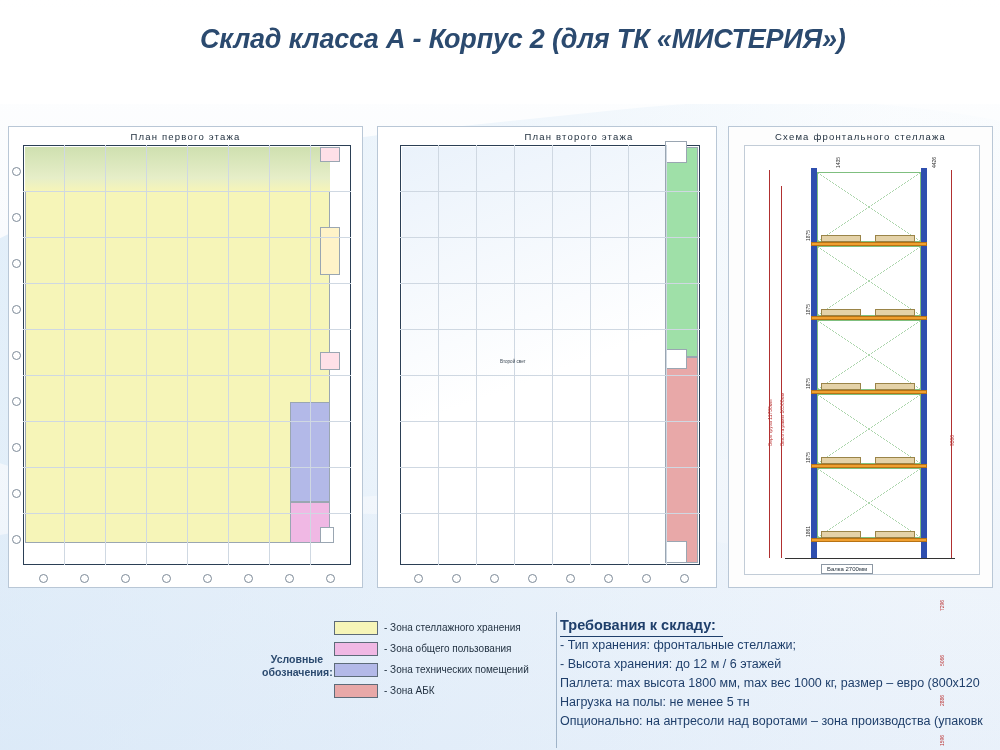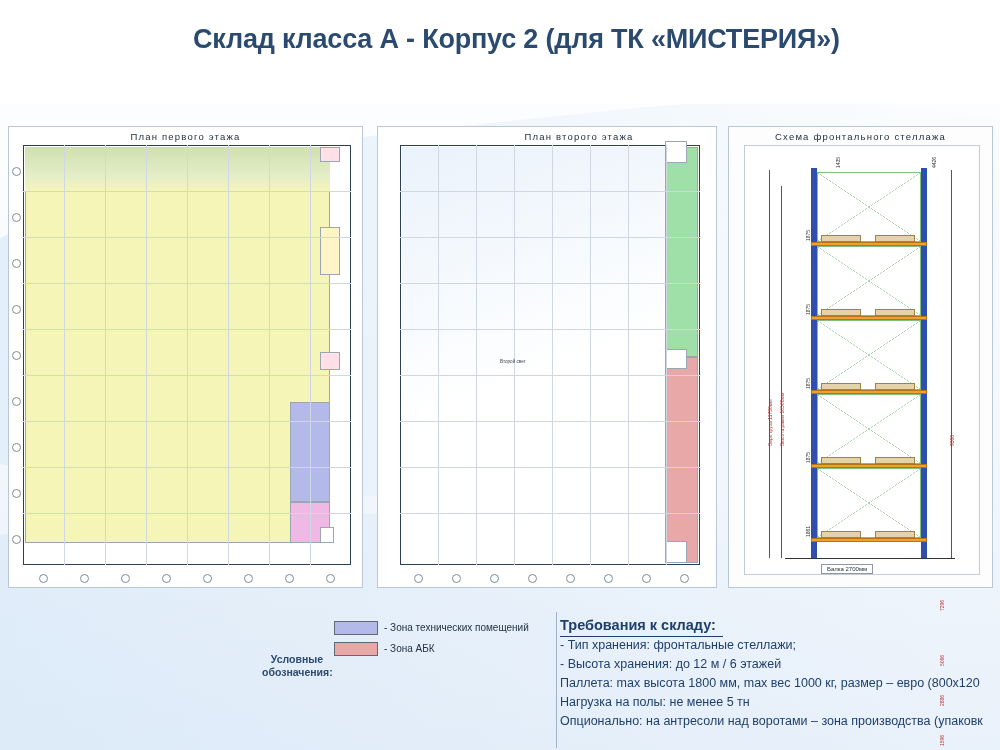--- a/index.html
+++ b/index.html
@@ -41,27 +41,28 @@
     pointer-events: none;
   }
   .header-band {
     position: absolute;
     left: 0; top: 8px;
     width: 1000px; height: 96px;
     background: #ffffff;
   }
   .title {
     position: absolute;
-    left: 193px; top: 22px;
+    left: 200px; top: 22px;
     width: 760px;
     font-size: 27px;
     font-weight: bold;
     color: #2b4a6f;
     line-height: 1.28;
     letter-spacing: -0.2px;
+    font-style: italic;
   }
   .title .l2 { display: block; }
 
   
   .panel {
     position: absolute;
     background: #ffffff;
     border: 1px solid #b9c7d6;
     box-sizing: border-box;
   }
@@ -425,20 +426,28 @@
     </div>
   </div>
 
   <div class="legend">
     <div class="legend-title">
       <span>Условные</span><br>
       <span>обозначения:</span>
     </div>
     <div class="legend-rows">
       <div class="legend-row">
+        <span class="legend-swatch" style="background:#f6f5b8;"></span>
+        <span class="legend-text">- Зона стеллажного хранения</span>
+      </div>
+      <div class="legend-row">
+        <span class="legend-swatch" style="background:#f0b8e4;"></span>
+        <span class="legend-text">- Зона общего пользования</span>
+      </div>
+      <div class="legend-row">
         <span class="legend-swatch" style="background:#b3b9e8;"></span>
         <span class="legend-text">- Зона технических помещений</span>
       </div>
       <div class="legend-row">
         <span class="legend-swatch" style="background:#e8a8a8;"></span>
         <span class="legend-text">- Зона АБК</span>
       </div>
     </div>
   </div>
 

